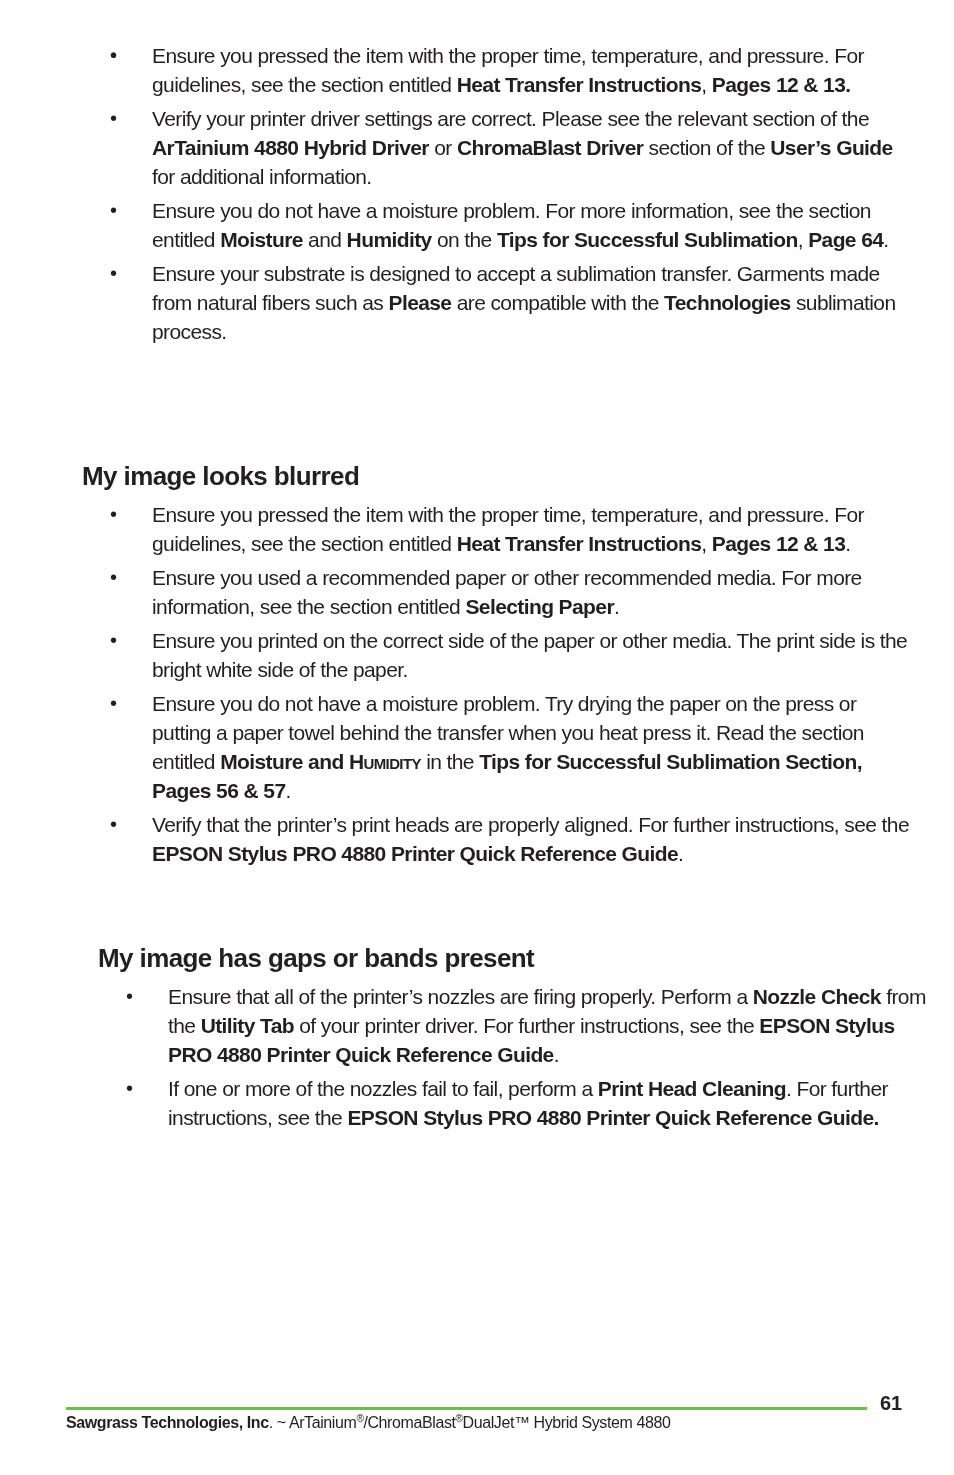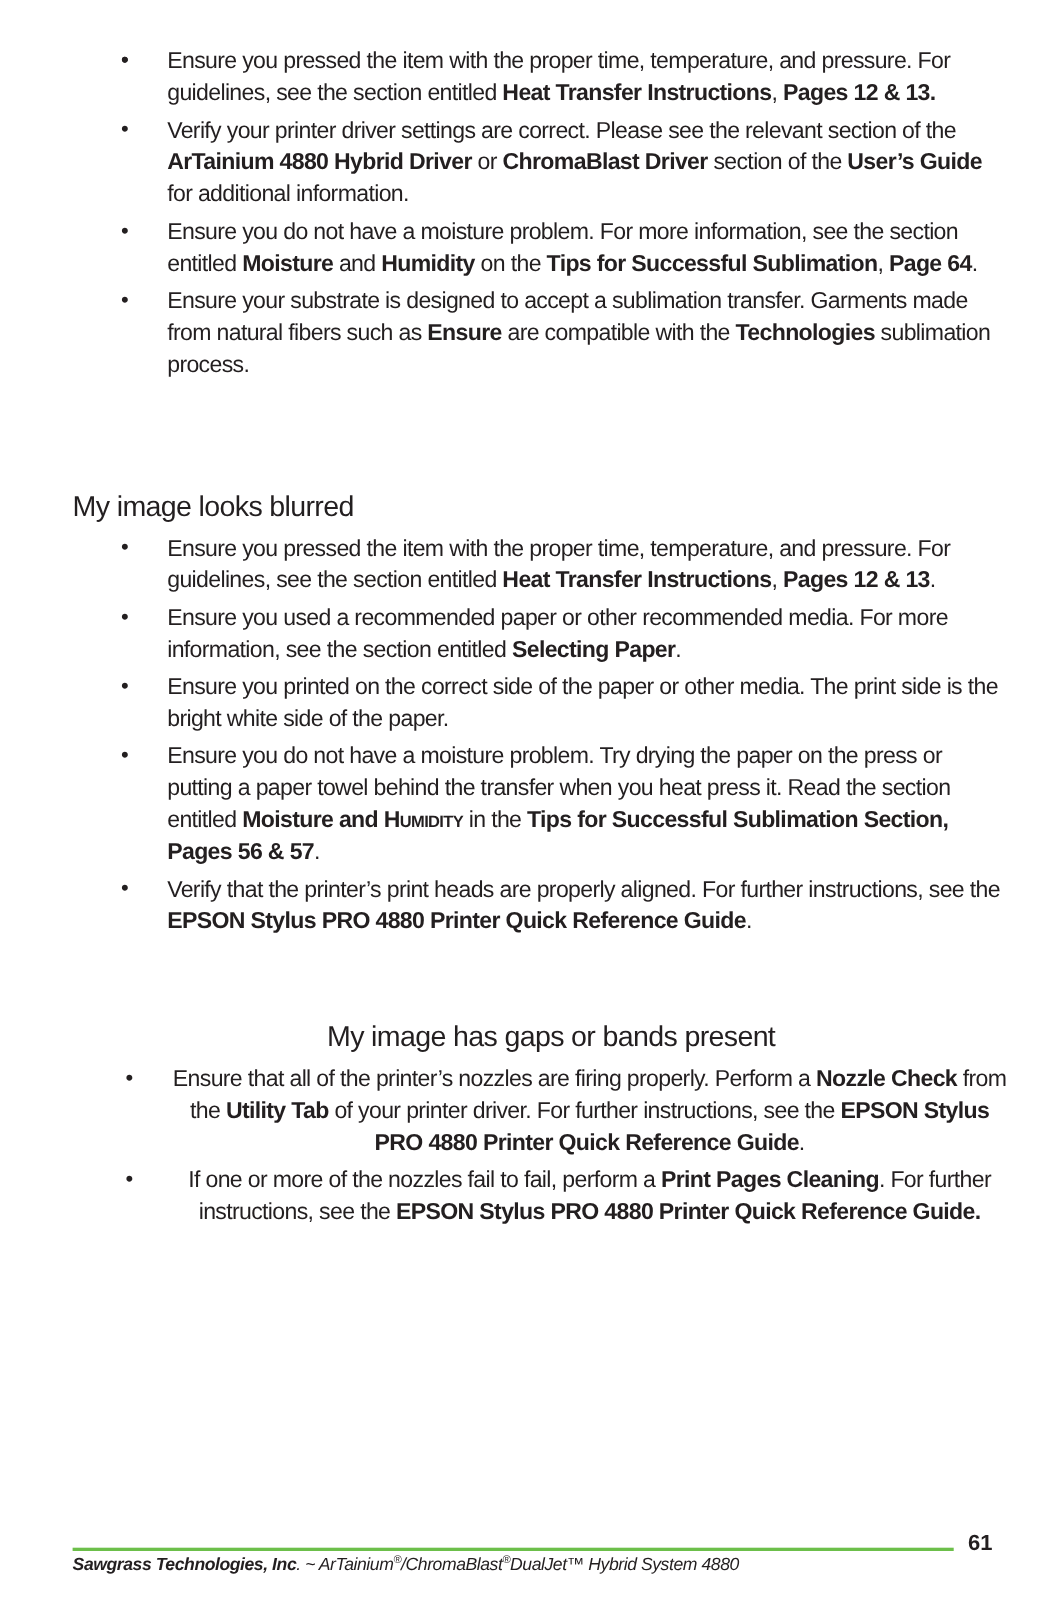--- a/index.html
+++ b/index.html
@@ -14,62 +14,62 @@
     font-size: 21px; line-height: 29px; letter-spacing: -0.6px;
     font-stretch: condensed; transform-origin: left top;
   }
   ul.bullets li .bullet {
     position: absolute; left: 110px; top: 0; font-size: 20px;
   }
   .b { font-weight: bold; }
   .sc { font-variant: small-caps; font-weight: bold; }
   .item-text { display: inline-block; width: 760px; }
   h2.section {
-    margin: 0; padding-left: 66px; font-size: 26px; font-weight: normal;
+    margin: 16px; padding-left: 66px; font-size: 26px; font-weight: bold;
     letter-spacing: -0.6px; line-height: 32px;
   }
   .footer-line {
     position: absolute; left: 66px; top: 1407px; width: 801px; height: 3px; background: #6cbf4a;
   }
   .footer-text {
-    position: absolute; left: 66px; top: 1413px; font-size: 16px; letter-spacing: -0.4px; font-style: italic;
+    position: absolute; left: 66px; top: 1413px; font-size: 16px; letter-spacing: -0.4px;
   }
   .page-num {
     position: absolute; left: 880px; top: 1392px; font-size: 20px; font-weight: bold;
   }
   sup { font-size: 10px; }
 </style>
 </head>
 <body>
 
 <div class="page">
   <div id="intro" style="position:absolute; left:0; top:36px; width:954px;">
       <ul class="bullets">
         <li style="margin-bottom: 5px;"><span class="bullet">•</span></li>
         <li style="margin-bottom: 5px;"><span class="bullet">•</span><span class="item-text"><span>Ensure you pressed the item with the proper time, temperature, and pressure. For guidelines, see the section entitled </span><span class="b">Heat Transfer Instructions</span><span>, </span><span class="b">Pages 12 &amp; 13.</span></span></li>
         <li style="margin-bottom: 5px;"><span class="bullet">•</span><span class="item-text"><span>Verify your printer driver settings are correct. Please see the relevant section of the </span><span class="b">ArTainium 4880 Hybrid Driver</span><span> or </span><span class="b">ChromaBlast Driver</span><span> section of the </span><span class="b">User’s Guide</span><span> for  additional information.</span></span></li>
         <li style="margin-bottom: 5px;"><span class="bullet">•</span><span class="item-text"><span>Ensure you do not have a moisture problem. For more information, see the section entitled </span><span class="b">Moisture</span><span> and </span><span class="b">Humidity</span><span> on the </span><span class="b">Tips for Successful Sublimation</span><span>, </span><span class="b">Page 64</span><span>.</span></span></li>
-        <li style="margin-bottom: 5px;"><span class="bullet">•</span><span class="item-text"><span>Ensure your substrate is designed to accept a sublimation transfer. Garments made from natural fibers such as </span><span class="b">Ensure</span><span> are compatible with the </span><span class="b">Technologies</span><span> sublimation process.</span></span></li>
+        <li style="margin-bottom: 5px;"><span class="bullet">•</span><span class="item-text"><span>Ensure your substrate is designed to accept a sublimation transfer. Garments made from natural fibers such as </span><span class="b">Please</span><span> are compatible with the </span><span class="b">Technologies</span><span> sublimation process.</span></span></li>
       </ul>
     </div>
   <div id="sec0" style="position:absolute; left:0; top:444px; width:954px;">
       <h2 class="section" style="margin-bottom: 8px;">My image looks blurred</h2>
       <ul class="bullets">
         <li style="margin-bottom: 5px;"><span class="bullet">•</span><span class="item-text"><span>Ensure you pressed the item with the proper time, temperature, and pressure. For guidelines, see the section entitled </span><span class="b">Heat Transfer Instructions</span><span>, </span><span class="b">Pages 12 &amp; 13</span><span>.</span></span></li>
         <li style="margin-bottom: 5px;"><span class="bullet">•</span><span class="item-text"><span>Ensure you used a recommended paper or other recommended media. For more information, see the section entitled </span><span class="b">Selecting Paper</span><span>.</span></span></li>
         <li style="margin-bottom: 5px;"><span class="bullet">•</span><span class="item-text"><span>Ensure you printed on the correct side of the paper or other media. The print side is the bright white side of the paper.</span></span></li>
         <li style="margin-bottom: 5px;"><span class="bullet">•</span><span class="item-text"><span>Ensure you do not have a moisture problem. Try drying the paper on the press or putting a paper towel behind the transfer when you heat press it. Read the section entitled </span><span class="b">Moisture and </span><span class="sc">Humidity</span><span> in the </span><span class="b">Tips for Successful Sublimation Section, Pages 56 &amp; 57</span><span>.</span></span></li>
         <li style="margin-bottom: 5px;"><span class="bullet">•</span><span class="item-text"><span>Verify that the printer’s print heads are properly aligned. For further instructions, see the </span><span class="b">EPSON Stylus PRO 4880 Printer Quick Reference Guide</span><span>.</span></span></li>
       </ul>
     </div>
-  <div id="sec1" style="position:absolute; left:4px; top:926px; width:928px;text-align:center;">
+  <div id="sec1" style="position:absolute; left:16px; top:926px; width:928px;">
       <h2 class="section" style="margin-bottom: 8px;">My image has gaps or bands present</h2>
       <ul class="bullets">
         <li style="margin-bottom: 5px;"><span class="bullet">•</span><span class="item-text"><span>Ensure that all of the printer’s nozzles are firing properly.  Perform a </span><span class="b">Nozzle Check</span><span> from the </span><span class="b">Utility Tab</span><span> of your printer driver. For further instructions, see the </span><span class="b">EPSON Stylus PRO 4880 Printer Quick Reference Guide</span><span>.</span></span></li>
-        <li style="margin-bottom: 5px;"><span class="bullet">•</span><span class="item-text"><span>If one or more of the nozzles fail to fail, perform a </span><span class="b">Print Pages Cleaning</span><span>. For further instructions, see the </span><span class="b">EPSON Stylus PRO 4880 Printer Quick Reference Guide.</span></span></li>
+        <li style="margin-bottom: 5px;"><span class="bullet">•</span><span class="item-text"><span>If one or more of the nozzles fail to fail, perform a </span><span class="b">Print Head Cleaning</span><span>. For further instructions, see the </span><span class="b">EPSON Stylus PRO 4880 Printer Quick Reference Guide.</span></span></li>
       </ul>
     </div>
 
   <div class="footer-line"></div>
   <div class="footer-text">
     <span class="b">Sawgrass Technologies, Inc</span><span>. ~ </span><span>ArTainium</span><sup>®</sup><span>/ChromaBlast</span><sup>®</sup><span>DualJet™ Hybrid System 4880</span>
   </div>
   <div class="page-num">61</div>
 </div>
 

